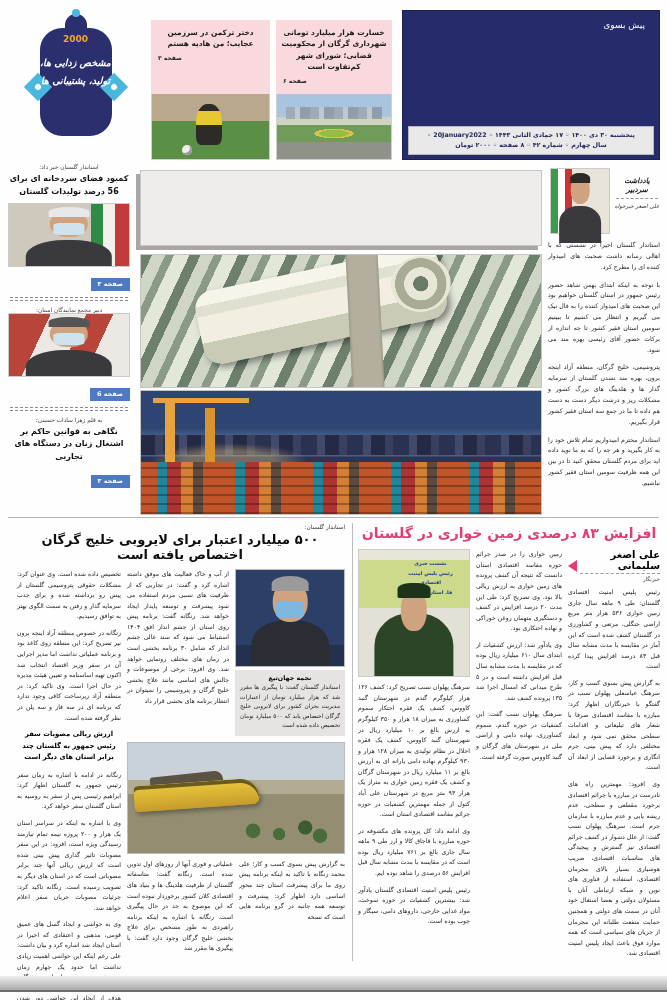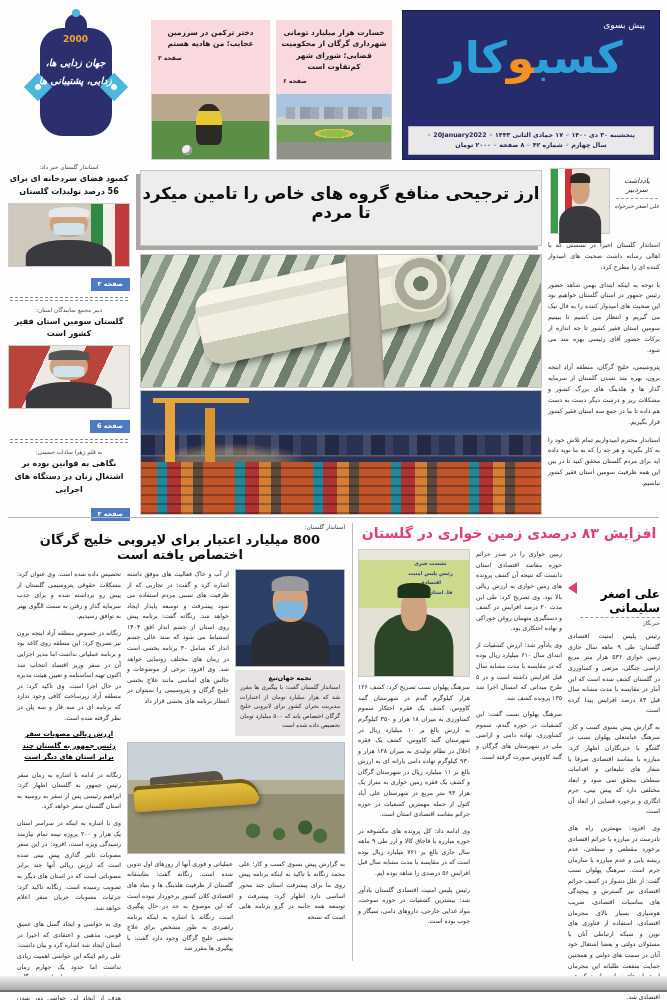--- a/index.html
+++ b/index.html
@@ -102,21 +102,21 @@
   .crane-mast { position:absolute; left:6%; top:6%; width:2.5%; height:64%; background:#e8a33c; }
   .crane-arm { position:absolute; left:3%; top:6%; width:24%; height:4%; background:#e8a33c; }
   .crane-mast.c2 { left:16%; top:14%; height:56%; background:#d99430; }
   .glow { position:absolute; bottom:28%; left:2%; width:40%; height:30%;
           background:radial-gradient(ellipse,#ffd98a55 0 40%, transparent 70%); }
 
   
   .editorial { position:absolute; top:168px; left:548px; width:112px; }
   .ed-head { display:flex; gap:4px; margin-bottom:6px; }
   .ed-meta { width:46px; text-align:center; padding-top:8px; }
-  .ed-label { font-size:7.2px; font-weight:normal; font-style:italic; color:#222; }
+  .ed-label { font-size:7.2px; font-weight:bold; font-style:italic; color:#222; }
   .ed-dots { border-top:1.5px dashed #999; margin:4px 2px; }
   .ed-author { font-size:5.6px; font-style:italic; color:#333; }
   .ed-photo { width:60px; height:66px; border:1px solid #ccc;
               background:linear-gradient(90deg,#3a9b4a 0 7px,#fff 7px 14px,#cc3333 14px 21px,#e8e4da 21px); }
   .ed-body p { font-size:6.2px; line-height:1.75; text-align:justify; margin-bottom:7px; color:#1c1c1c; }
 
   
   .rule-h { position:absolute; top:517px; left:8px; right:8px; border-top:1px solid #b5b5b5; }
   .rule-v { position:absolute; top:523px; height:438px; left:352px; border-left:1px solid #bdbdbd; }
   .bottom-shade { position:absolute; bottom:8px; left:0; right:0; height:16px;
@@ -124,21 +124,21 @@
 
   
   .article-land { position:absolute; top:524px; left:358px; width:302px; }
   .land-headline { color:#e23d78; font-size:14px; font-weight:bold; text-align:center; line-height:1.3; }
   .land-cols { display:flex; gap:6px; margin-top:7px; }
   .land-col-r { width:92px; }
   .land-col-m { width:86px; }
   .land-col-l { width:112px; }
   .byline { display:flex; align-items:center; gap:3px; margin-bottom:5px; }
   .byline-txt { flex:1; }
-  .byline-name { font-size:12px; font-weight:bold;margin-top:38px; }
+  .byline-name { font-size:10px; font-weight:bold; }
   .byline-dots { border-top:1.5px dashed #999; margin:2px 0; }
   .byline-role { font-size:5.5px; color:#444; }
   .tri { width:0; height:0; border-top:6px solid transparent; border-bottom:6px solid transparent;
          border-right:9px solid #e23d78; }
   .body-p { font-size:6.15px; line-height:1.72; text-align:justify; margin-bottom:6px; color:#1c1c1c; }
   .police { position:relative; height:128px; border:1px solid #ccc; overflow:hidden; margin-bottom:5px;
             background:linear-gradient(#e8e6d8 0 8%, #cdd98b 8% 46%, #e3e1d6 46%); }
   .banner-text { position:absolute; top:7%; right:5%; width:60%; font-size:5px; font-weight:bold;
                  color:#1d3a8c; text-align:center; line-height:1.9; }
   .p-cap { position:absolute; top:26%; left:50%; transform:translateX(-50%); width:30%; height:12%;
@@ -165,30 +165,29 @@
           background:linear-gradient(#e8c93f,#c89b2a); border-radius:8px 34px 12px 8px;
           box-shadow:inset 0 4px 0 #6b5a1e, 2px 3px 4px rgba(0,0,0,.3); }
   .boat2 { position:absolute; left:10%; top:28%; width:34%; height:10%; transform:rotate(-6deg);
            background:#5a5244; border-radius:6px 18px 6px 6px; }
   .shrubs { position:absolute; right:8%; bottom:8%; width:40%; height:30%;
             background:radial-gradient(circle at 15% 60%,#4a6b3a 0 9%,transparent 10%),
                        radial-gradient(circle at 45% 70%,#4a6b3a 0 11%,transparent 12%),
                        radial-gradient(circle at 75% 50%,#3e5c32 0 10%,transparent 11%),
                        radial-gradient(circle at 92% 75%,#4a6b3a 0 8%,transparent 9%); }
   .gulf-left-col { width:104px; }
-  .subhead { font-size:6.8px; font-weight:bold; text-align:center; line-height:1.7; margin:4px 0 6px;text-decoration:underline; }
+  .subhead { font-size:6.8px; font-weight:bold; text-align:center; line-height:1.7; margin:4px 0 6px; }
 </style>
 </head>
 <body>
 
 <div class="page">
 
   <div class="masthead">
     <div class="tagline">پیش بسوی</div>
-    <div class="logo"><span>کسب</span><span class="accent">و</span><span>کار</span></div>
     <div class="dateline">
       <div>پنجشنبه ۳۰ دی ۱۴۰۰ ◦ ۱۷ جمادی الثانی ۱۴۴۳ ◦ 20January2022 ◦</div>
       <div>سال چهارم ◦ شماره ۴۲ ◦ ۸ صفحه ◦ ۲۰۰۰ تومان</div>
     </div>
   </div>
 
   <div class="teaser teaser-city">
     <div class="teaser-text">
       <div class="teaser-headline">خسارت هزار میلیارد تومانی شهرداری گرگان از محکومیت قضایی؛ شورای شهر کم‌تفاوت است</div>
       <div class="teaser-page">صفحه ۶</div>
@@ -208,60 +207,58 @@
   </div>
 
   <div class="emblem-box">
     <div class="emblem">
       <div class="emblem-dome"></div>
       <div class="emblem-body"></div>
       <div class="emblem-diamond dl"></div>
       <div class="emblem-diamond dr"></div>
       <div class="emblem-year">2000</div>
       <div class="emblem-text">
-        <div>جهان زدایی ها،</div>
-        <div>زدایی، پشتیبانی ها</div>
+        <div>مشخص زدایی ها،</div>
+        <div>تولید، پشتیبانی ها</div>
       </div>
     </div>
   </div>
 
   <div class="sidebar">
     <div class="s-item">
       <div class="s-kicker">استاندار گلستان خبر داد:</div>
       <div class="s-headline">کمبود فضای سردخانه ای برای 56 درصد تولیدات گلستان</div>
       <div class="s-photo portrait flag-right">
         <div class="p-body"></div>
         <div class="p-head"></div>
         <div class="p-hair hair-white"></div>
         <div class="p-mask"></div>
       </div>
       <span class="badge">صفحه ۳</span>
       <div class="dotted"></div>
     </div>
     <div class="s-item">
       <div class="s-kicker">دبیر مجمع نمایندگان استان:</div>
-      <div class="s-headline">گلستان سومین استان فقیر کشور است</div>
       <div class="s-photo portrait flag-red">
         <div class="p-body"></div>
         <div class="p-head"></div>
         <div class="p-hair"></div>
         <div class="p-mask"></div>
       </div>
       <span class="badge">صفحه 6</span>
       <div class="dotted"></div>
     </div>
     <div class="s-item">
       <div class="s-kicker">به قلم زهرا سادات حسینی:</div>
-      <div class="s-headline">نگاهی به قوانین بوده بر اشتغال زنان در دستگاه های اجرایی</div>
+      <div class="s-headline">نگاهی به قوانین حاکم بر اشتغال زنان در دستگاه های تجاربی</div>
       <span class="badge">صفحه ۳</span>
     </div>
   </div>
 
   <div class="lead-box">
-    <div class="lead-headline">ارز ترجیحی منافع گروه های خاص را تامین میکرد تا مردم</div>
   </div>
 
   <div class="lead-img dollars">
     <div class="roll"></div>
     <div class="rubber"></div>
   </div>
   <div class="lead-img port">
     <div class="skyline"></div>
     <div class="glow"></div>
     <div class="crane-arm"></div>
@@ -328,21 +325,21 @@
         </div>
         <p class="body-p">سرهنگ پهلوان نسب تصریح کرد: کشف ۱۲۶ هزار کیلوگرم گندم در شهرستان گنبد کاووس، کشف یک فقره احتکار سموم کشاورزی به میزان ۱۸ هزار و ۳۵۰ کیلوگرم به ارزش بالغ بر ۱۰ میلیارد ریال در شهرستان گنبد کاووس، کشف یک فقره اخلال در نظام تولیدی به میزان ۱۲۸ هزار و ۹۳۰ کیلوگرم نهاده دامی یارانه ای به ارزش بالغ بر ۱۱ میلیارد ریال در شهرستان گرگان و کشف یک فقره زمین خواری به متراژ یک هزار ۹۳ متر مربع در شهرستان علی آباد کتول از جمله مهمترین کشفیات در حوزه جرائم مفاسد اقتصادی استان است.</p>
         <p class="body-p">وی ادامه داد: کل پرونده های مکشوفه در حوزه مبارزه با قاچاق کالا و ارز طی ۹ ماهه سال جاری بالغ بر ۷۶۱ میلیارد ریال بوده است که در مقایسه با مدت مشابه سال قبل افزایش ۵۶ درصدی را شاهد بوده ایم.</p>
         <p class="body-p">رئیس پلیس امنیت اقتصادی گلستان یادآور شد: بیشترین کشفیات در حوزه سوخت، مواد غذایی خارجی، داروهای دامی، سیگار و چوب بوده است.</p>
       </div>
     </div>
   </div>
 
   <div class="article-gulf">
     <div class="gulf-kicker">استاندار گلستان:</div>
-    <div class="gulf-headline">800 میلیارد اعتبار برای لایروبی خلیج گرگان اختصاص یافته است</div>
+    <div class="gulf-headline">۵۰۰ میلیارد اعتبار برای لایروبی خلیج گرگان اختصاص یافته است</div>
     <div class="gulf-body">
       <div class="gulf-right-wrap">
         <div class="gulf-row">
           <div class="g-col-photo">
             <div class="official-photo portrait">
               <div class="p-body" style="background:#2a2d33;"></div>
               <div class="p-head"></div>
               <div class="p-hair" style="background:#9a9a9a;"></div>
               <div class="p-mask" style="background:#7fb6e0;"></div>
             </div>

